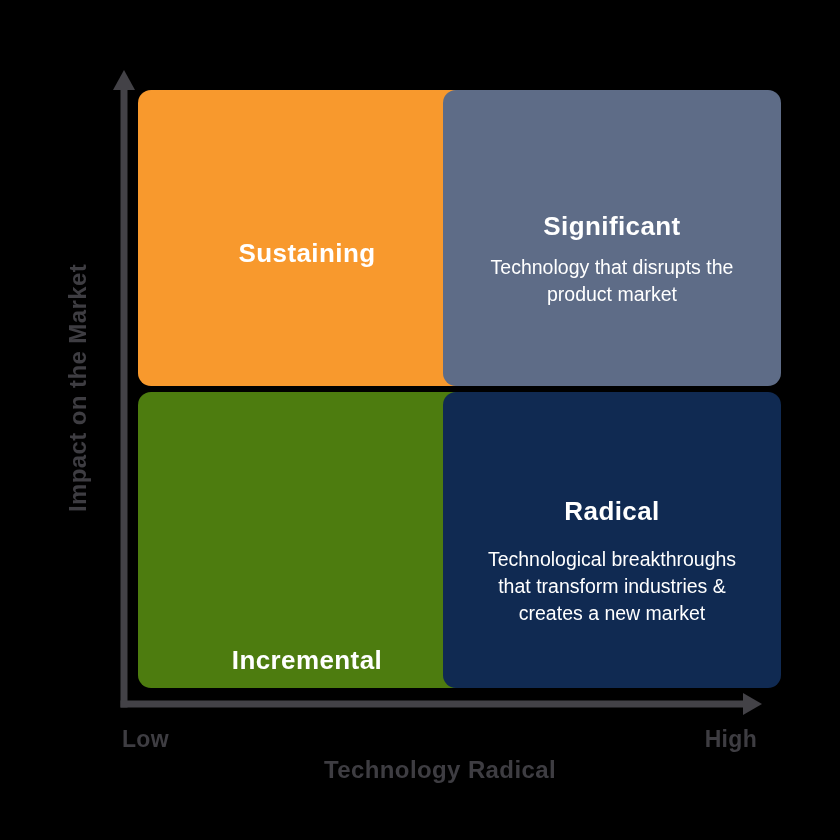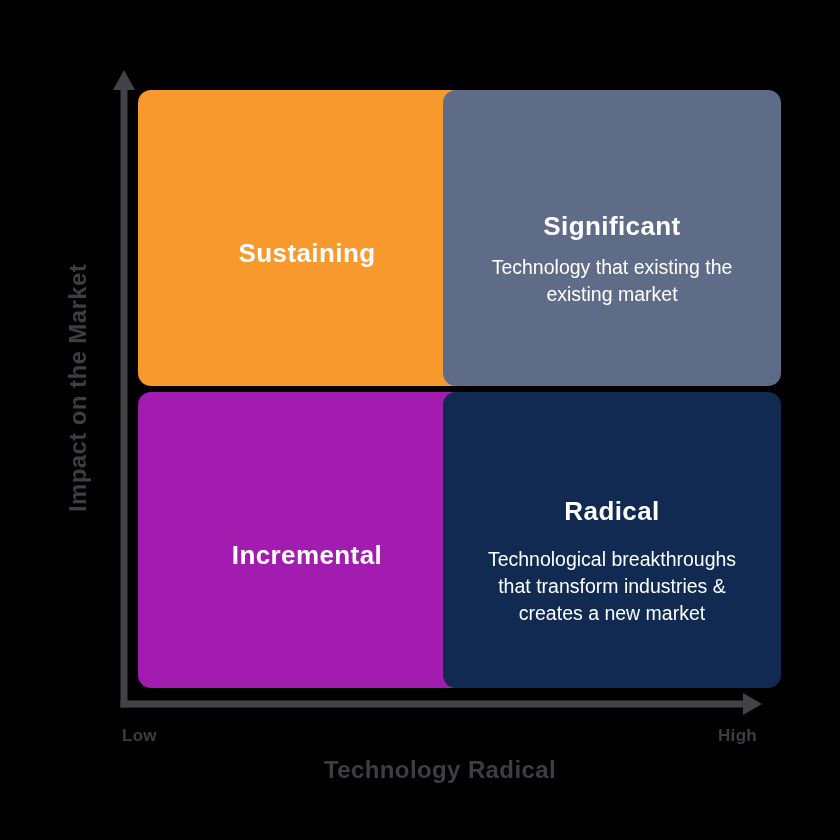--- a/index.html
+++ b/index.html
@@ -26,21 +26,21 @@
   }
   .q-desc{
     margin:0;font-size:19.5px;line-height:1.39;font-weight:400;
   }
   .q-tl .q-desc{max-width:272px;}
   .q-tr .q-desc{max-width:248px;}
   .q-bl .q-desc{max-width:282px;}
   .q-br .q-desc{max-width:276px;text-align:center;}
 
   .axis-label{
-    position:absolute;font-size:17px;font-weight:700;letter-spacing:.3px;
+    position:absolute;font-size:23px;font-weight:700;letter-spacing:.3px;
   }
   .axis-label.low{left:122px;top:726px;}
   .axis-label.high{right:83px;top:726px;text-align:right;}
 
   .axis-title{
     position:absolute;font-size:24px;font-weight:700;letter-spacing:.4px;white-space:nowrap;
   }
   .axis-title.x{left:440px;top:756px;transform:translateX(-50%);}
   .axis-title.y{left:78px;top:388px;transform:translate(-50%,-50%) rotate(-90deg);}
 </style>
@@ -59,24 +59,24 @@
       <polygon points="762,704 743,693 743,715" fill="#434247"></polygon>
     </g>
   </svg>
 
   <div class="q q-tl" style="background-color: rgb(248, 153, 45); color: rgb(255, 255, 255);">
     <h2 class="q-title">Sustaining</h2>
   </div>
 
   <div class="q q-tr" style="background-color: rgb(94, 108, 135); color: rgb(255, 255, 255);">
     <h2 class="q-title">Significant</h2>
-    <p class="q-desc">Technology that existing the existing market</p>
+    <p class="q-desc">Technology that disrupts the product market</p>
   </div>
 
-  <div class="q q-bl" style="background-color: #a21caf; color: rgb(255, 255, 255);">
+  <div class="q q-bl" style="background-color: #4d7c0f; color: rgb(255, 255, 255); justify-content: flex-end;">
     <h2 class="q-title">Incremental</h2>
   </div>
 
   <div class="q q-br" style="background-color: rgb(16, 42, 82); color: rgb(255, 255, 255);">
     <h2 class="q-title">Radical</h2>
     <p class="q-desc">Technological breakthroughs that transform industries &amp; creates a new market</p>
   </div>
 
   <div class="axis-label low" style="color: rgb(62, 61, 66);">Low</div>
 

